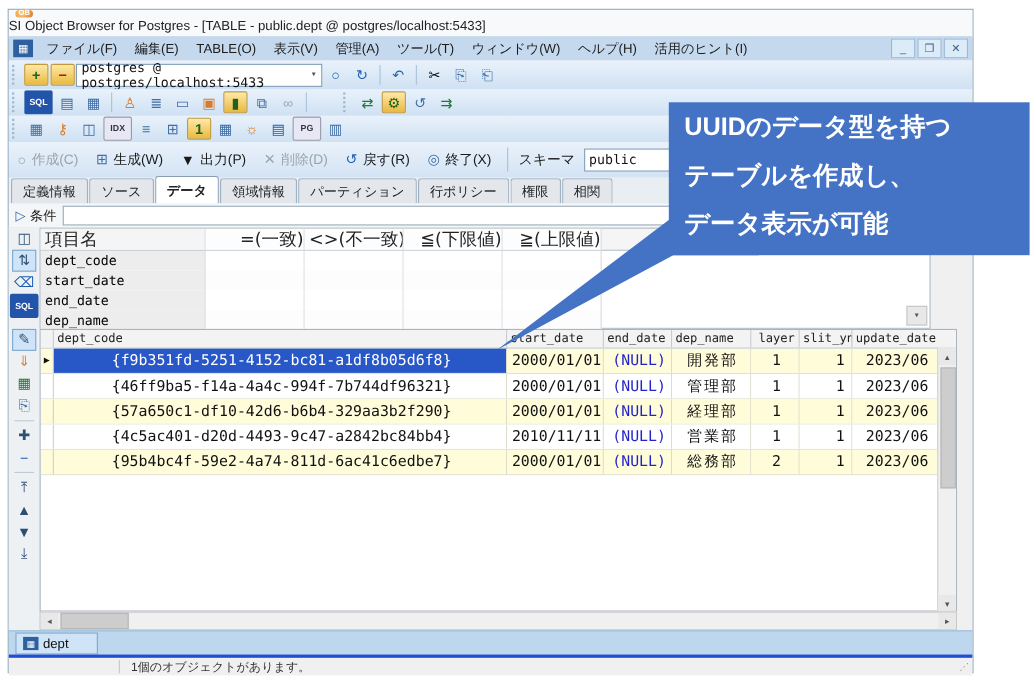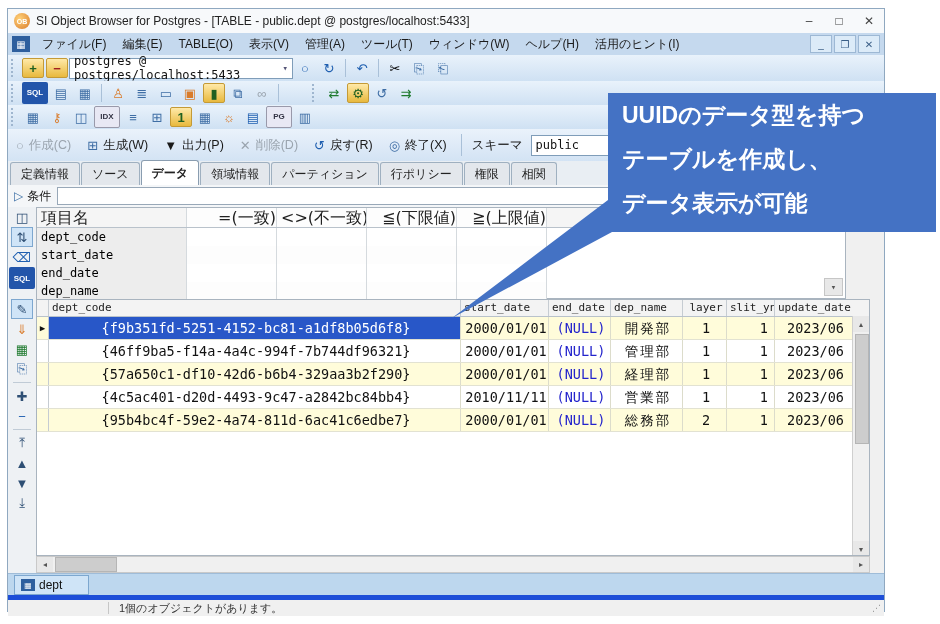--- a/index.html
+++ b/index.html
@@ -2,21 +2,21 @@
 <html><head>
 <meta charset="utf-8">
 <style>
   html,body{margin:0;padding:0;background:#ffffff;width:940px;height:624px;overflow:hidden;
     font-family:"Liberation Sans","DejaVu Sans",sans-serif;}
   .abs{position:absolute;}
   #stage{position:relative;width:940px;height:624px;background:#fff;}
 
   
   #win{left:7px;top:8px;width:878px;height:604px;background:#f0f0f0;border:1px solid #8fa8c0;box-sizing:border-box;}
-  #titlebar{left:0;top:0;width:100%;height:24px;background:#f7f9fb;display:flex;align-items:center;border-bottom:1px solid #d8dde2;}
+  #titlebar{left:0;top:0;width:100%;height:24px;background:#f7f9fb;display:flex;align-items:flex-start;border-bottom:1px solid #d8dde2;flex-direction:column;}
   .app-ico{width:16px;height:16px;margin:0 6px 0 6px;border-radius:8px;background:radial-gradient(circle at 35% 35%,#ffd27a,#d97b2a);
     color:#fff;font-size:7px;font-weight:bold;display:flex;align-items:center;justify-content:center;}
   #title-text{font-size:12px;color:#222;}
   .cap-btns{margin-left:auto;display:flex;}
   .cap-btn{width:30px;height:22px;display:flex;align-items:center;justify-content:center;font-size:12px;color:#444;}
 
   #menubar{left:0;top:24px;width:100%;height:22px;background:#c5d9ee;display:flex;align-items:center;font-size:12px;color:#1b1b1b;}
   .menu-ico{width:18px;height:16px;background:#2e5f9e;color:#fff;font-size:10px;display:flex;align-items:center;justify-content:center;margin:0 4px;}
   .menu-item{padding:2px 8px;}
   .mdi-btns{margin-left:auto;display:flex;margin-right:4px;}
@@ -106,21 +106,21 @@
   .hs-thumb{width:60px;height:13px;background:#cdcdcd;border:1px solid #b5b5b5;margin-left:2px;}
   .hs-right{margin-left:auto;}
 
   
   #tasktabs{left:0;top:564px;width:100%;height:22px;background:#bdd7ee;display:flex;align-items:center;border-top:1px solid #9fbcd8;}
   .task-item{display:flex;align-items:center;gap:4px;font-size:12px;color:#1a1a1a;padding:0 8px;height:100%;}
   .task-tab{display:flex;align-items:center;gap:4px;font-size:12px;color:#111;background:#cfe4f7;border:1px solid #7da7cf;
     height:18px;padding:0 26px 0 6px;margin-left:6px;}
   .mini-db{width:13px;height:13px;background:linear-gradient(#ffe9a8,#e8b93e);border:1px solid #b98f2e;border-radius:2px;}
   .mini-tbl{width:14px;height:12px;background:#2e5f9e;color:#fff;font-size:8px;display:flex;align-items:center;justify-content:center;}
-  #statusbar{left:0;top:586px;width:100%;height:16px;background:#f0f0f0;display:flex;align-items:center;font-size:11px;color:#333;border-top:5px solid #1d4ed8;text-align:right;}
+  #statusbar{left:0;top:586px;width:100%;height:16px;background:#f0f0f0;display:flex;align-items:center;font-size:11px;color:#333;border-top:3px solid #1d4ed8;text-align:right;}
   .sb-sep{width:1px;height:12px;background:#c6c6c6;margin:0 4px;}
   .sb-pad{width:96px;}
   #grip{margin-left:auto;margin-right:2px;color:#9a9a9a;font-size:9px;letter-spacing:1px;}
 
   
   #callout{left:608px;top:93px;width:328px;height:139px;background:#4472c4;z-index:60;
     color:#fff;font-weight:bold;font-size:23px;line-height:44px;padding-left:14px;box-sizing:border-box;}
   #callout div{white-space:nowrap;}
   #tailsvg{left:0;top:0;width:940px;height:624px;z-index:55;pointer-events:none;}
 

